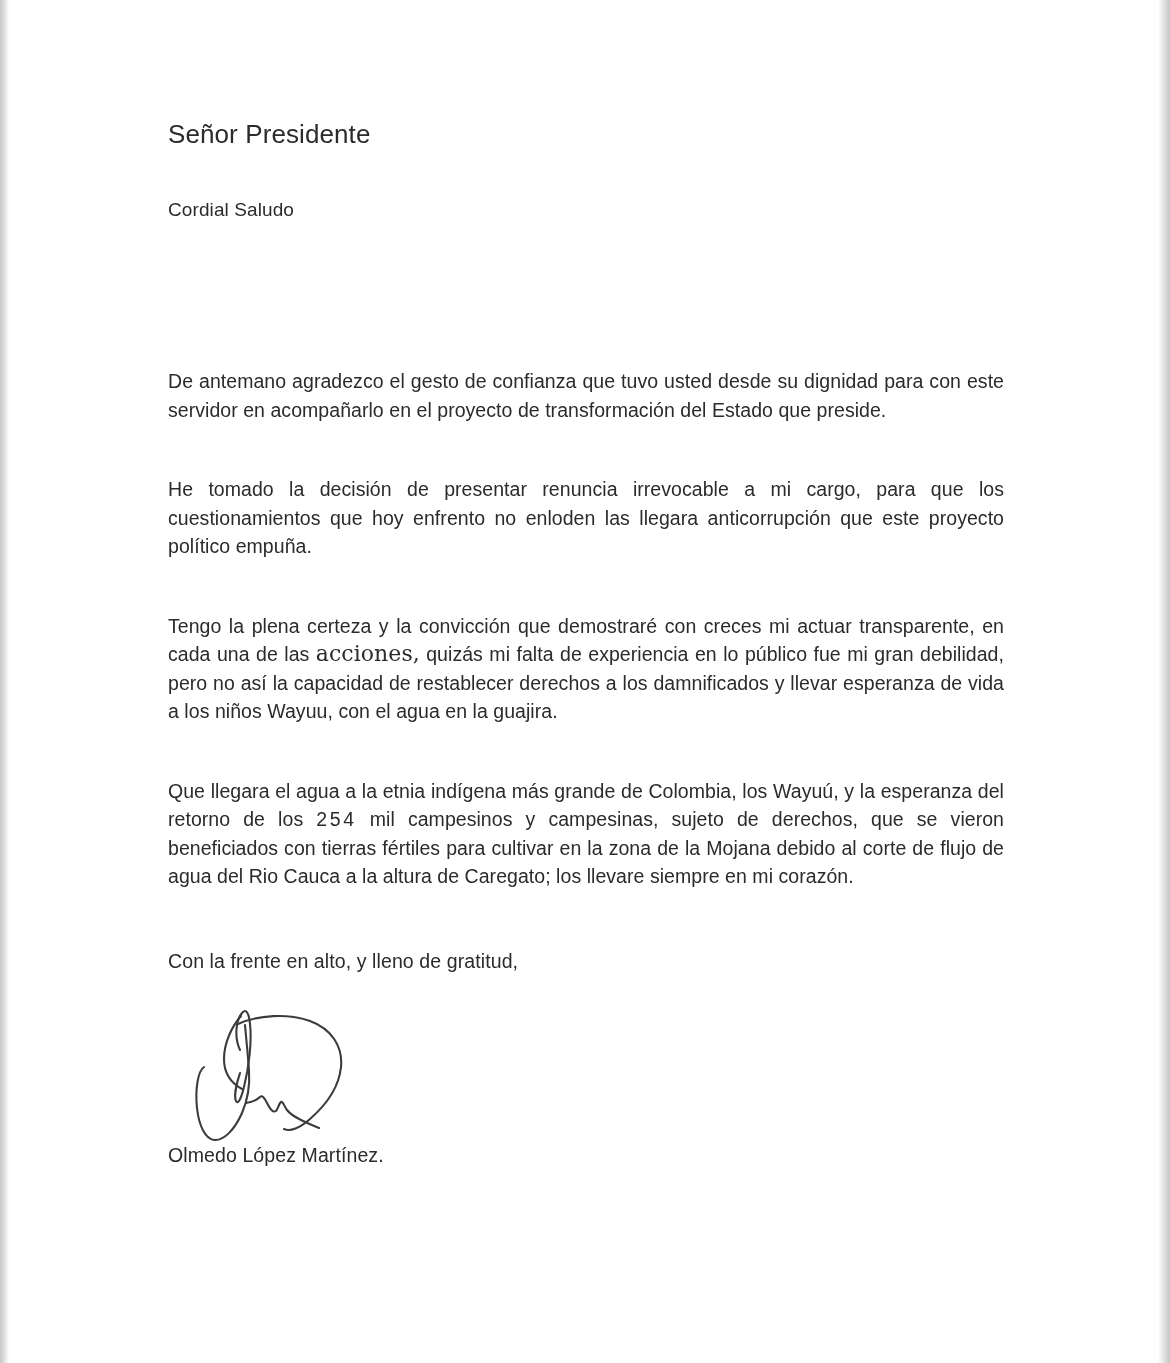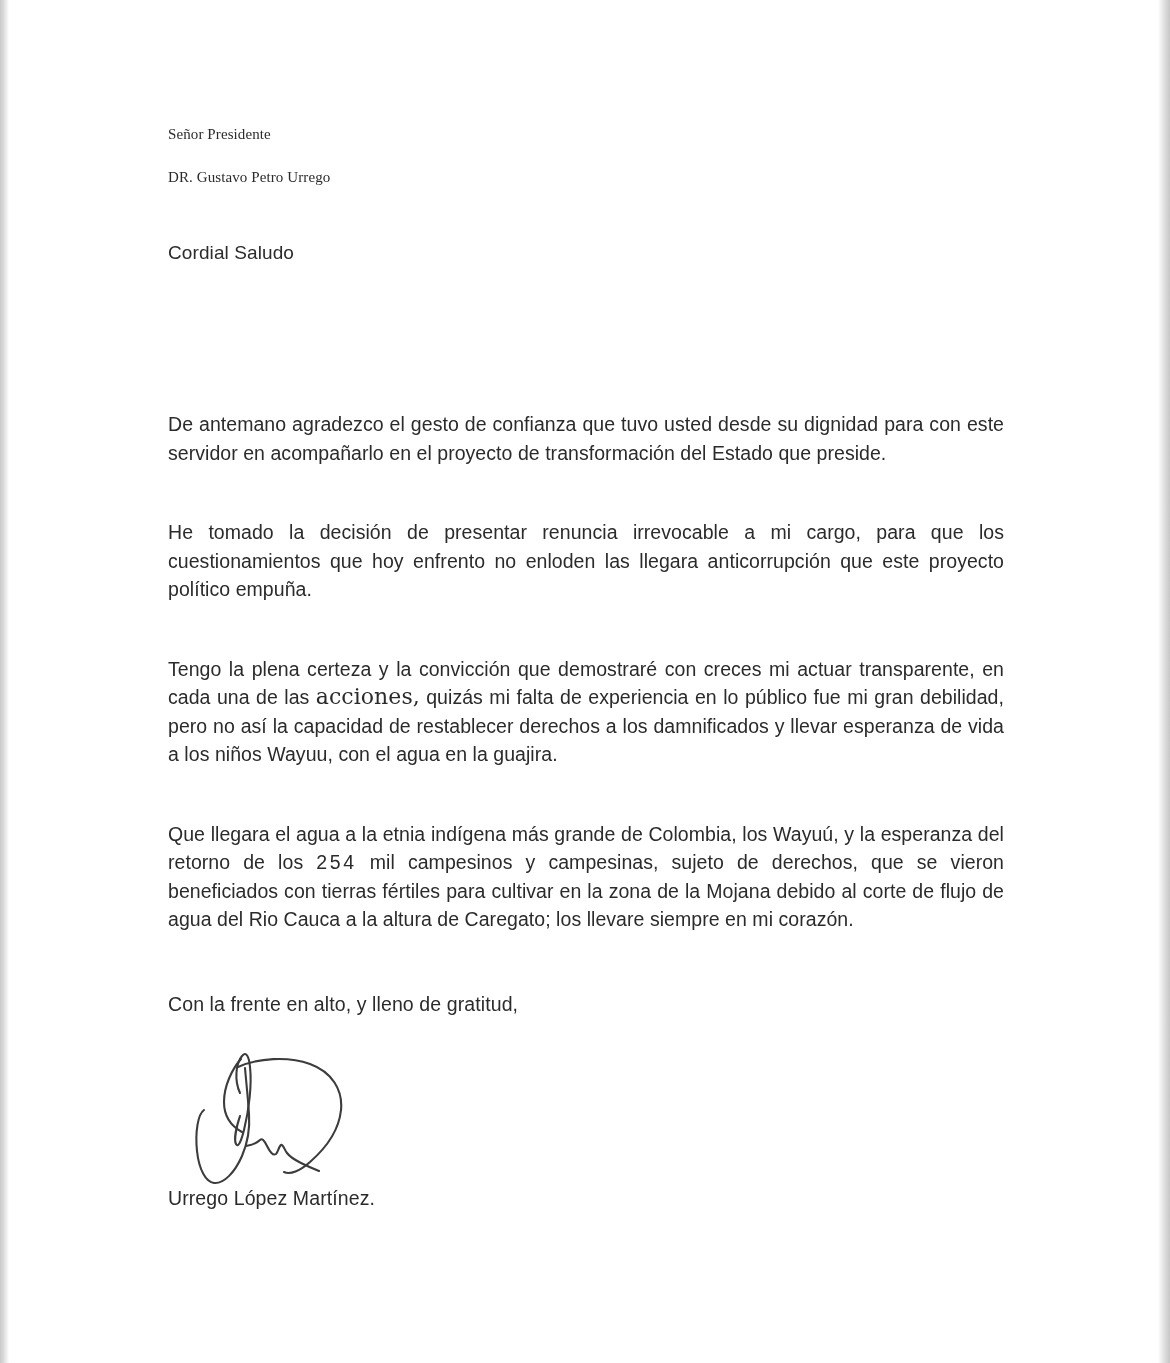--- a/index.html
+++ b/index.html
@@ -46,25 +46,24 @@
     position: absolute;
     left: 168px;
     top: 0;
     width: 836px;
   }
 
   .addr-block {
     padding-top: 113px;
   }
   .addr-line {
-    font-size: 15px;
+    font-size: 26px;
     line-height: 43px;
     letter-spacing: 0.1px;
     white-space: nowrap;
-    font-family: Liberation Serif, serif;
   }
 
   .salutation {
     margin-top: 40px;
     font-size: 19px;
     line-height: 28px;
     letter-spacing: 0.1px;
   }
 
   .body-block {
@@ -127,21 +126,20 @@
 
 <div class="page-sheet">
 
   <div class="edge-shadow-left"></div>
   <div class="edge-shadow-right"></div>
 
   <div class="letter">
 
     <div class="addr-block">
       <div class="addr-line">Señor Presidente</div>
-      <div class="addr-line">DR. Gustavo Petro Urrego</div>
     </div>
 
     <div class="salutation">Cordial Saludo</div>
 
     <div class="body-block">
 
       <p class="para">De antemano agradezco el gesto de confianza que tuvo usted desde su dignidad para con este servidor en acompañarlo en el proyecto de transformación del Estado que preside.</p>
 
       <p class="para">He tomado la decisión de presentar renuncia irrevocable a mi cargo, para que los cuestionamientos que hoy enfrento no enloden las llegara anticorrupción que este proyecto político empuña.</p>
 
@@ -179,16 +177,16 @@
                  C 74 109, 78 108, 82 104
                  C 84 102, 86 104, 89 110
                  C 92 116, 95 120, 98 118
                  C 100 116, 101 110, 103 109
                  C 105 108, 106 113, 109 117
                  C 112 121, 117 124, 123 127
                  C 129 130, 136 133, 141 135"></path>
       </svg>
     </div>
 
-    <div class="signer-name">Urrego López Martínez.</div>
+    <div class="signer-name">Olmedo López Martínez.</div>
 
   </div>
 </div>
 
 </body></html>

